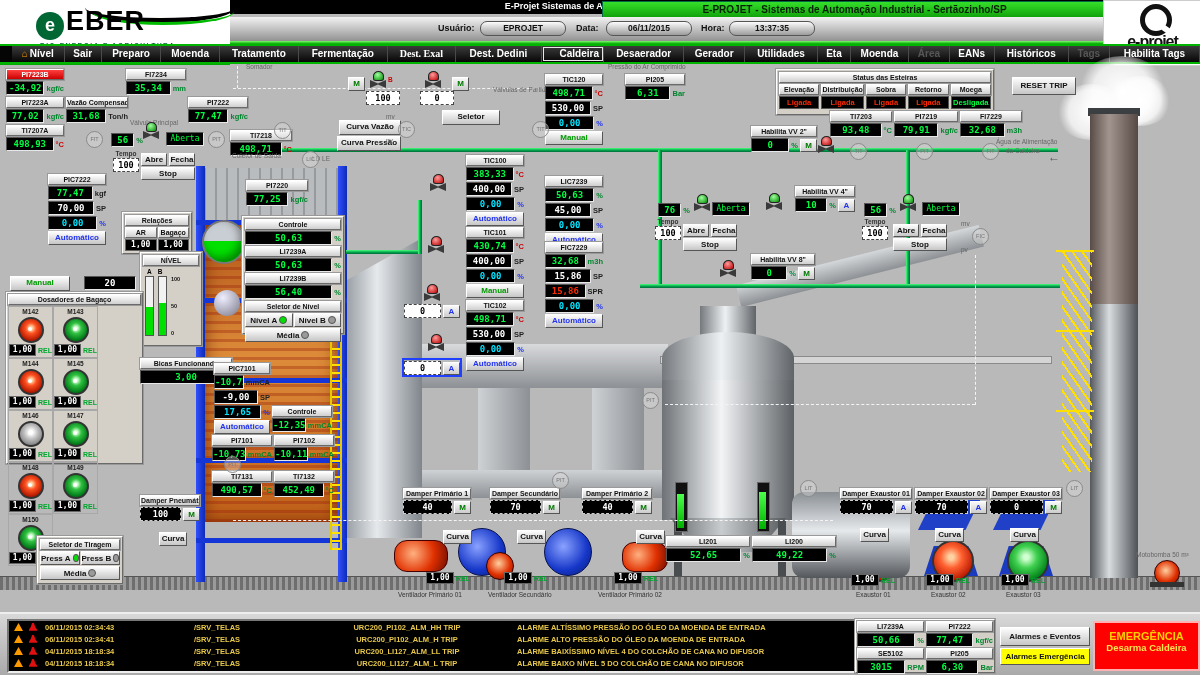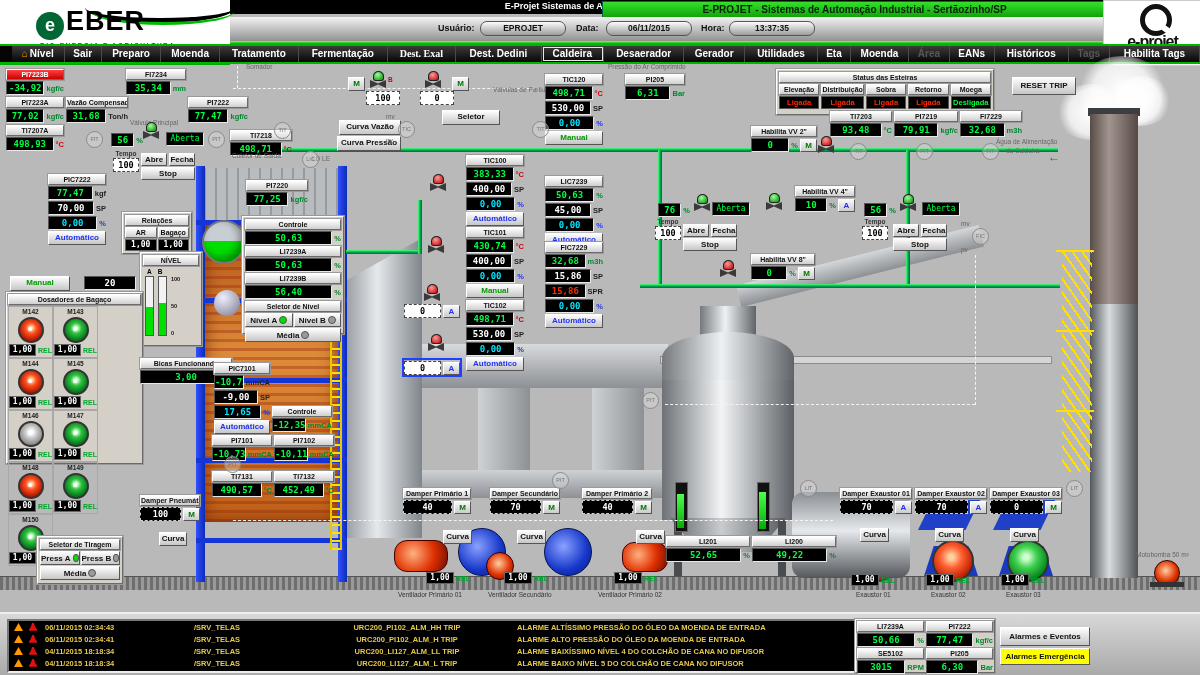--- a/index.html
+++ b/index.html
@@ -135,21 +135,21 @@
   <div id="redarrow"></div>
   <div id="tabbar">
       <div class="tab" style="flex-grow: 10;"><span class="homeglyph">⌂</span><span>Nível</span></div>
       <div class="tab" style="flex-grow: 8;"><span>Sair</span></div>
       <div class="tab" style="flex-grow: 11;"><span>Preparo</span></div>
       <div class="tab" style="flex-grow: 10;"><span>Moenda</span></div>
       <div class="tab" style="flex-grow: 14;"><span>Tratamento</span></div>
       <div class="tab" style="flex-grow: 15;"><span>Fermentação</span></div>
       <div class="tab" style="flex-grow: 14; font-family: Liberation Serif, serif;"><span>Dest. Exal</span></div>
       <div class="tab" style="flex-grow: 16;"><span>Dest. Dedini</span></div>
-      <div class="tab selected" style="flex-grow: 12;"><span>Caldeira</span></div>
+      <div class="tab selected" style="flex-grow: 12; text-align: right;"><span>Caldeira</span></div>
       <div class="tab" style="flex-grow: 14;"><span>Desaerador</span></div>
       <div class="tab" style="flex-grow: 11;"><span>Gerador</span></div>
       <div class="tab" style="flex-grow: 14;"><span>Utilidades</span></div>
       <div class="tab" style="flex-grow: 7;"><span>Eta</span></div>
       <div class="tab" style="flex-grow: 10;"><span>Moenda</span></div>
       <div class="tab disabled" style="flex-grow: 8;"><span>Área</span></div>
       <div class="tab" style="flex-grow: 8;"><span>EANs</span></div>
       <div class="tab" style="flex-grow: 14;"><span>Históricos</span></div>
       <div class="tab disabled" style="flex-grow: 8;"><span>Tags</span></div>
       <div class="tab" style="flex-grow: 17;"><span>Habilita Tags</span></div>
@@ -1020,14 +1020,18 @@
           <div class="plab">PI205</div>
           <div class="mrow">
             <div class="lcd v-g">6,30</div>
             <div class="unit u-g">Bar</div>
           </div>
         </div>
     </div>
   </div>
   <div class="btn3d" style="left:1000px;top:627px;width:88px;height:17px;line-height:17px">Alarmes e Eventos</div>
   <div class="ybtn" style="position:absolute;left:1000px;top:648px;width:88px;height:15px;line-height:15px">Alarmes Emergência</div>
+  <div class="emergbox">
+    <div class="l1">EMERGÊNCIA</div>
+    <div class="l2">Desarma Caldeira</div>
+  </div>
 
 </div>
 
 </body></html>

